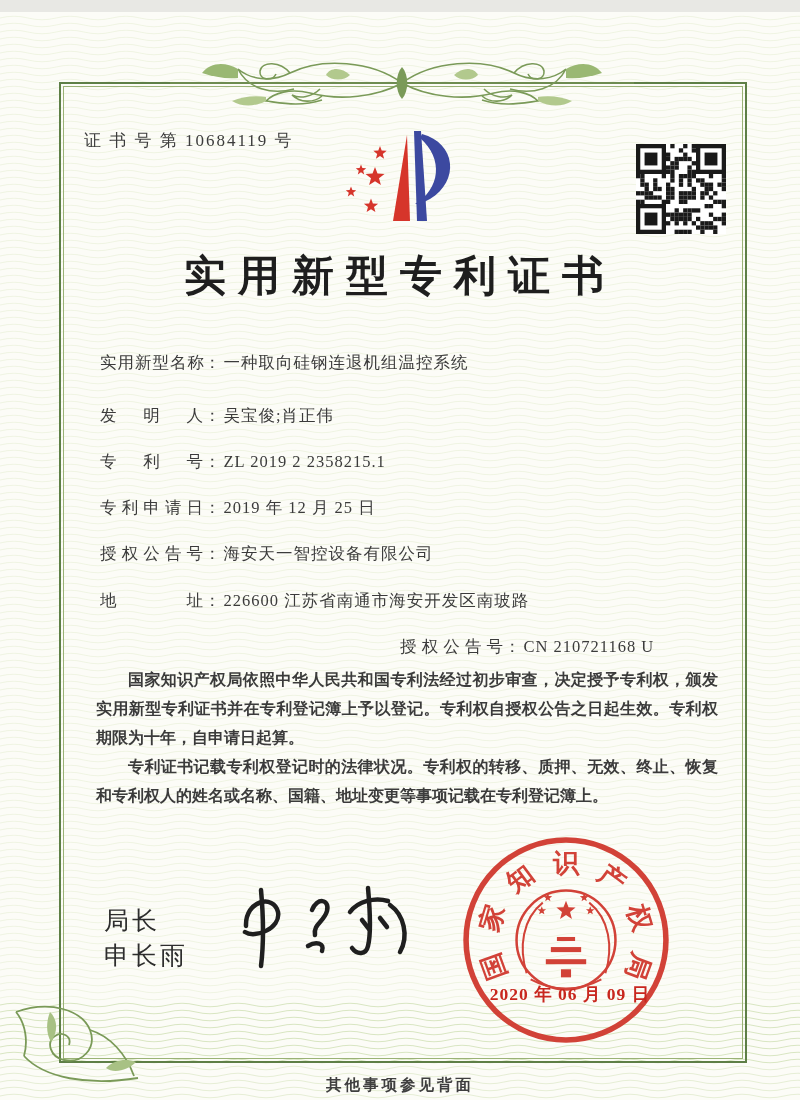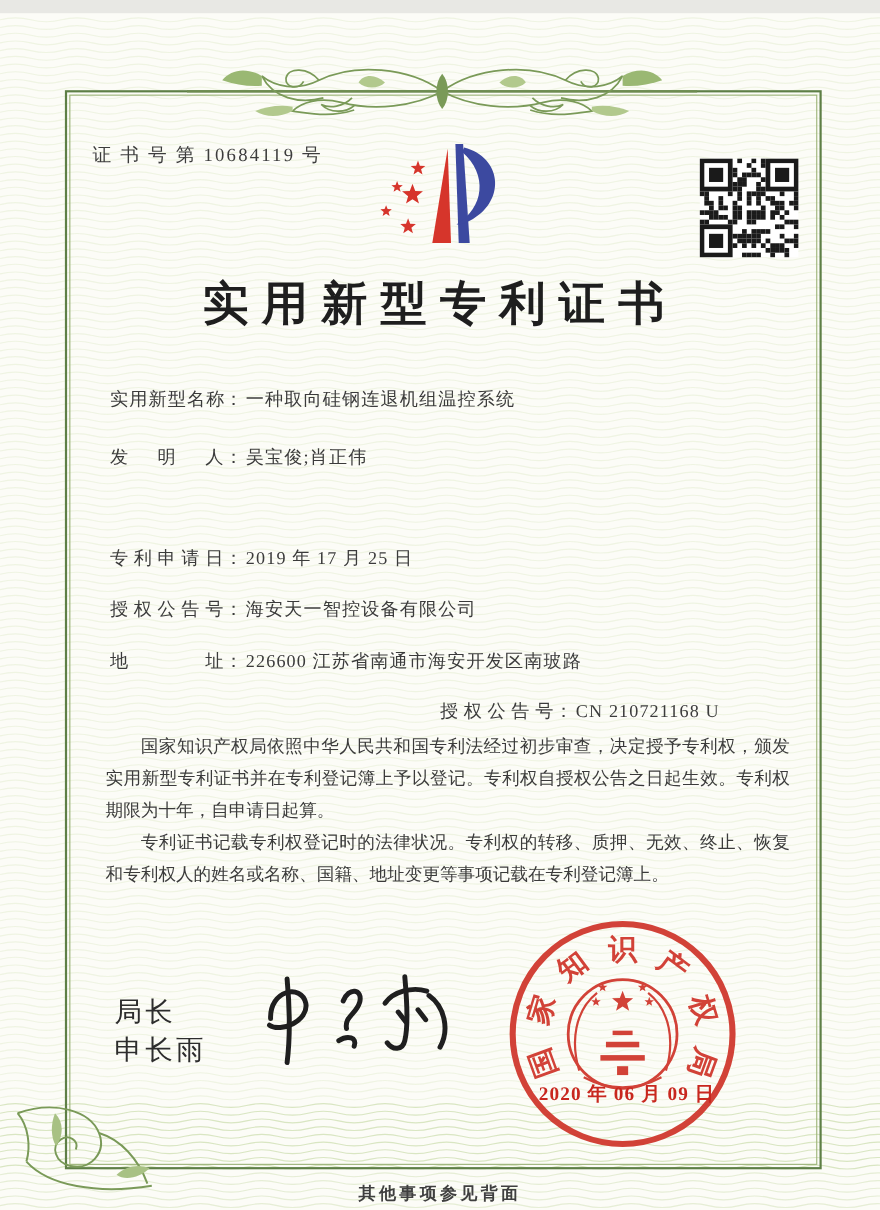--- a/index.html
+++ b/index.html
@@ -31,21 +31,21 @@
     letter-spacing:12px;color:#1e1e1e;z-index:3;}
 
   .fields{left:100px;top:340px;width:620px;height:310px;z-index:3;font-size:16.5px;letter-spacing:1px;}
   .frow{position:absolute;left:0;white-space:nowrap;}
   .flabel{display:inline-block;width:104px;text-align:justify;text-align-last:justify;vertical-align:top;}
   .fcolon{margin:0 2px 0 0;}
   .pair2{position:absolute;left:300px;top:0;white-space:nowrap;}
 
   .body{left:96px;top:653px;width:622px;font-size:16px;line-height:29px;
     text-align:justify;z-index:3;}
-  .body p{margin:0;text-indent:2em;}
+  .body p{margin:0;text-indent:2em;font-weight:bold;}
 
   .signoff{left:104px;top:891px;font-size:25px;line-height:35px;letter-spacing:3px;color:#2d2d2d;z-index:3;}
   .signature{left:212px;top:868px;z-index:3;}
 
   .seal{left:460px;top:822px;z-index:4;opacity:.93;}
   .seal-date{left:482px;top:970px;width:176px;text-align:center;color:#c8271e;
     font-size:17.5px;font-weight:bold;letter-spacing:1px;z-index:5;}
 
   .footer-page{left:0;top:1022px;width:100%;text-align:center;font-size:14.5px;letter-spacing:2px;z-index:3;}
   .back-note{left:0;top:1063px;width:100%;text-align:center;font-size:15.5px;letter-spacing:3px;color:#3f3f3f;z-index:3;font-weight:bold;}
@@ -416,22 +416,25 @@
 
   <div class="abs title">实用新型专利证书</div>
 
   <div class="abs fields">
     <div class="frow" style="top:0">
       <span class="flabel">实用新型名称</span><span class="fcolon">：</span><span class="fvalue">一种取向硅钢连退机组温控系统</span>
     </div>
     <div class="frow" style="top:53px">
       <span class="flabel">发明人</span><span class="fcolon">：</span><span class="fvalue">吴宝俊;肖正伟</span>
     </div>
+    <div class="frow" style="top:99px">
+      <span class="flabel">专利号</span><span class="fcolon">：</span><span class="fvalue">ZL 2019 2 2358215.1</span>
+    </div>
     <div class="frow" style="top:145px">
-      <span class="flabel">专利申请日</span><span class="fcolon">：</span><span class="fvalue">2019 年 17 月 25 日</span>
+      <span class="flabel">专利申请日</span><span class="fcolon">：</span><span class="fvalue">2019 年 12 月 25 日</span>
     </div>
     <div class="frow" style="top:191px">
       <span class="flabel">授权公告号</span><span class="fcolon">：</span><span class="fvalue">海安天一智控设备有限公司</span>
     </div>
     <div class="frow" style="top:238px">
       <span class="flabel">地址</span><span class="fcolon">：</span><span class="fvalue">226600 江苏省南通市海安开发区南玻路</span>
     </div>
     <div class="frow" style="top:284px;width:620px">
       <span class="pair2">
         <span class="flabel">授权公告号</span><span class="fcolon">：</span><span class="fvalue">CN 210721168 U</span>

